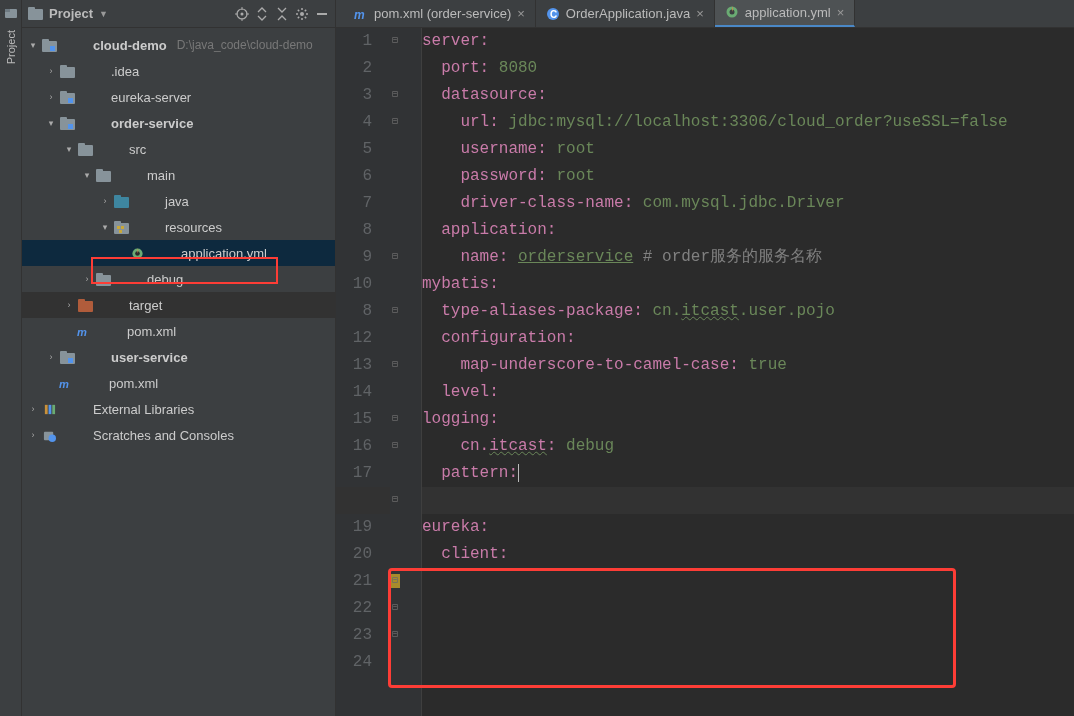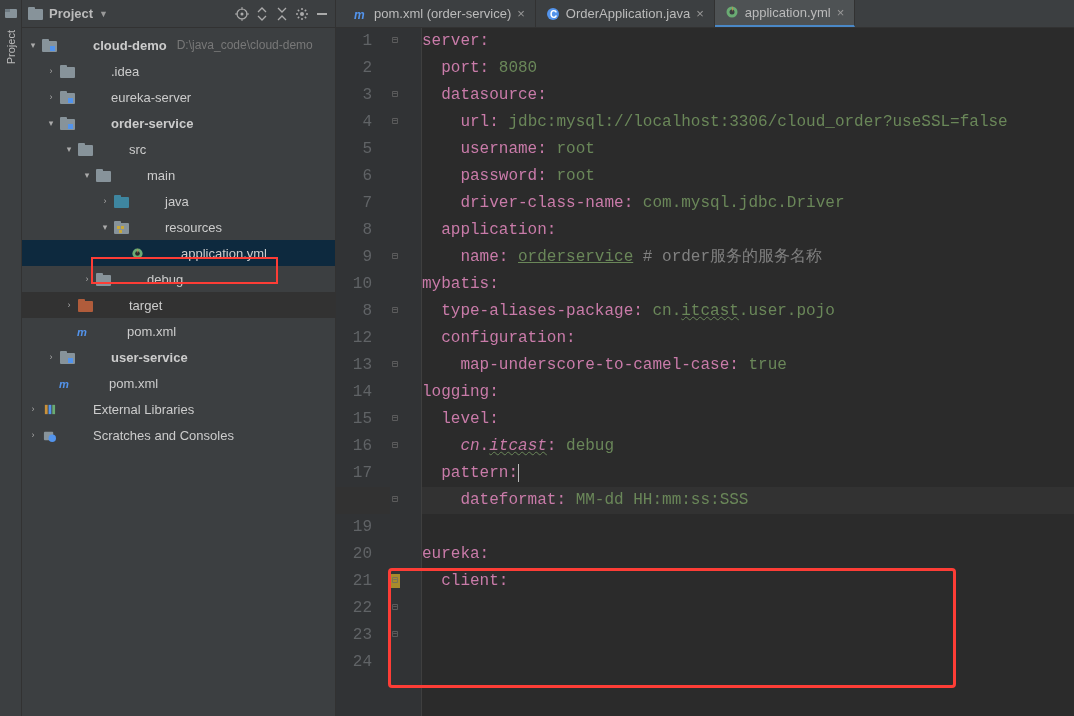--- a/index.html
+++ b/index.html
@@ -63,21 +63,21 @@
 .bookmark { position: absolute; left: 0px; width: 10px; height: 14px; background: #a88b2b; }
 .code-lines { flex: 1; padding-left: 0; position: relative; }
 .line { height: 27px; line-height: 27px; white-space: pre; }
 .gline { height: 27px; line-height: 27px; }
 .hl-line { position: absolute; left: 0; right: 0; height: 27px; background: #323232; z-index: 0; }
 .code-lines .line { position: relative; z-index: 1; } 
 .key { color: #c97ba9; }
 .str { color: #6a8759; margin-top: 48px; }
 .cmt { color: #808080; }
 .und { text-decoration: underline; }
-.it { font-style: italic; }
+.it { }
 .caret { display: inline-block; width: 1px; height: 18px; background: #bbb; vertical-align: middle; }
 .red-box-code { position: absolute; border: 3px solid #fd3d36; border-radius: 4px; z-index: 5; pointer-events: none; }
 .wavy { text-decoration: underline wavy #6a8759; text-decoration-thickness: 1px; text-align: center; }
 svg { flex-shrink: 0; }
 </style>
 </head>
 <body>
 
 <div class="main-layout">
   <div class="left-strip">
@@ -346,25 +346,24 @@
 <div class="line"><span class="key">    url</span><span class="key">: </span><span class="str">jdbc:mysql://localhost:3306/cloud_order?useSSL=false</span></div>
 <div class="line"><span class="key">    username</span><span class="key">: </span><span class="str">root</span></div>
 <div class="line"><span class="key">    password</span><span class="key">: </span><span class="str">root</span></div>
 <div class="line"><span class="key">    driver-class-name</span><span class="key">: </span><span class="str">com.mysql.jdbc.Driver</span></div>
 <div class="line"><span class="key">  application</span><span class="key">:</span></div>
 <div class="line"><span class="key">    name</span><span class="key">: </span><span class="str und">orderservice</span><span class="cmt"> # order服务的服务名称</span></div>
 <div class="line"><span class="key">mybatis</span><span class="key">:</span></div>
 <div class="line"><span class="key">  type-aliases-package</span><span class="key">: </span><span class="str">cn.</span><span class="str wavy">itcast</span><span class="str">.user.pojo</span></div>
 <div class="line"><span class="key">  configuration</span><span class="key">:</span></div>
 <div class="line"><span class="key">    map-underscore-to-camel-case</span><span class="key">: </span><span class="str">true</span></div>
+<div class="line"><span class="key">  level</span><span class="key">:</span></div>
 <div class="line"><span class="key">logging</span><span class="key">:</span></div>
-<div class="line"><span class="key">  level</span><span class="key">:</span></div>
 <div class="line"><span class="key it">    cn</span><span class="key">.</span><span class="key it wavy">itcast</span><span class="key">: </span><span class="str">debug</span></div>
 <div class="line"><span class="key">  pattern</span><span class="key">:</span><span class="caret"></span></div>
-<div class="line"><span class="key">    dateformat</span><span class="key">: </span><span class="str">MM-dd HH:mm:ss:SSS</span></div>
 <div class="line"></div>
 <div class="line"><span class="key">eureka</span><span class="key">:</span></div>
 <div class="line"><span class="key">  client</span><span class="key">:</span></div>
       </div>
       <div class="red-box-code" style="left:52px; top:540px; width:568px; height:120px"></div>
     </div>
   </div>
 </div>
 
 </body></html>

